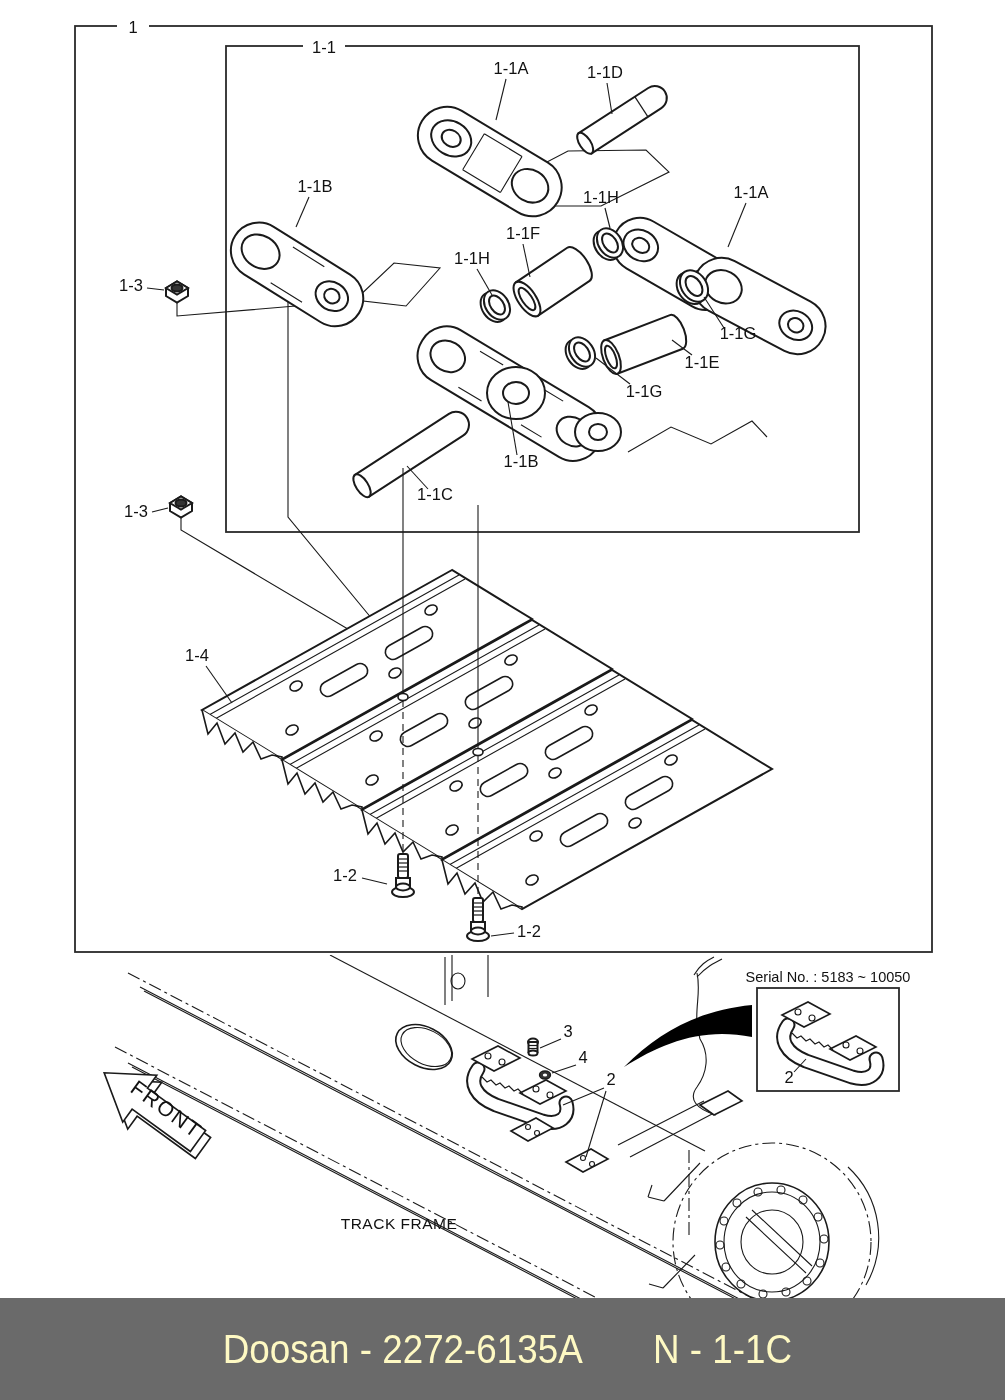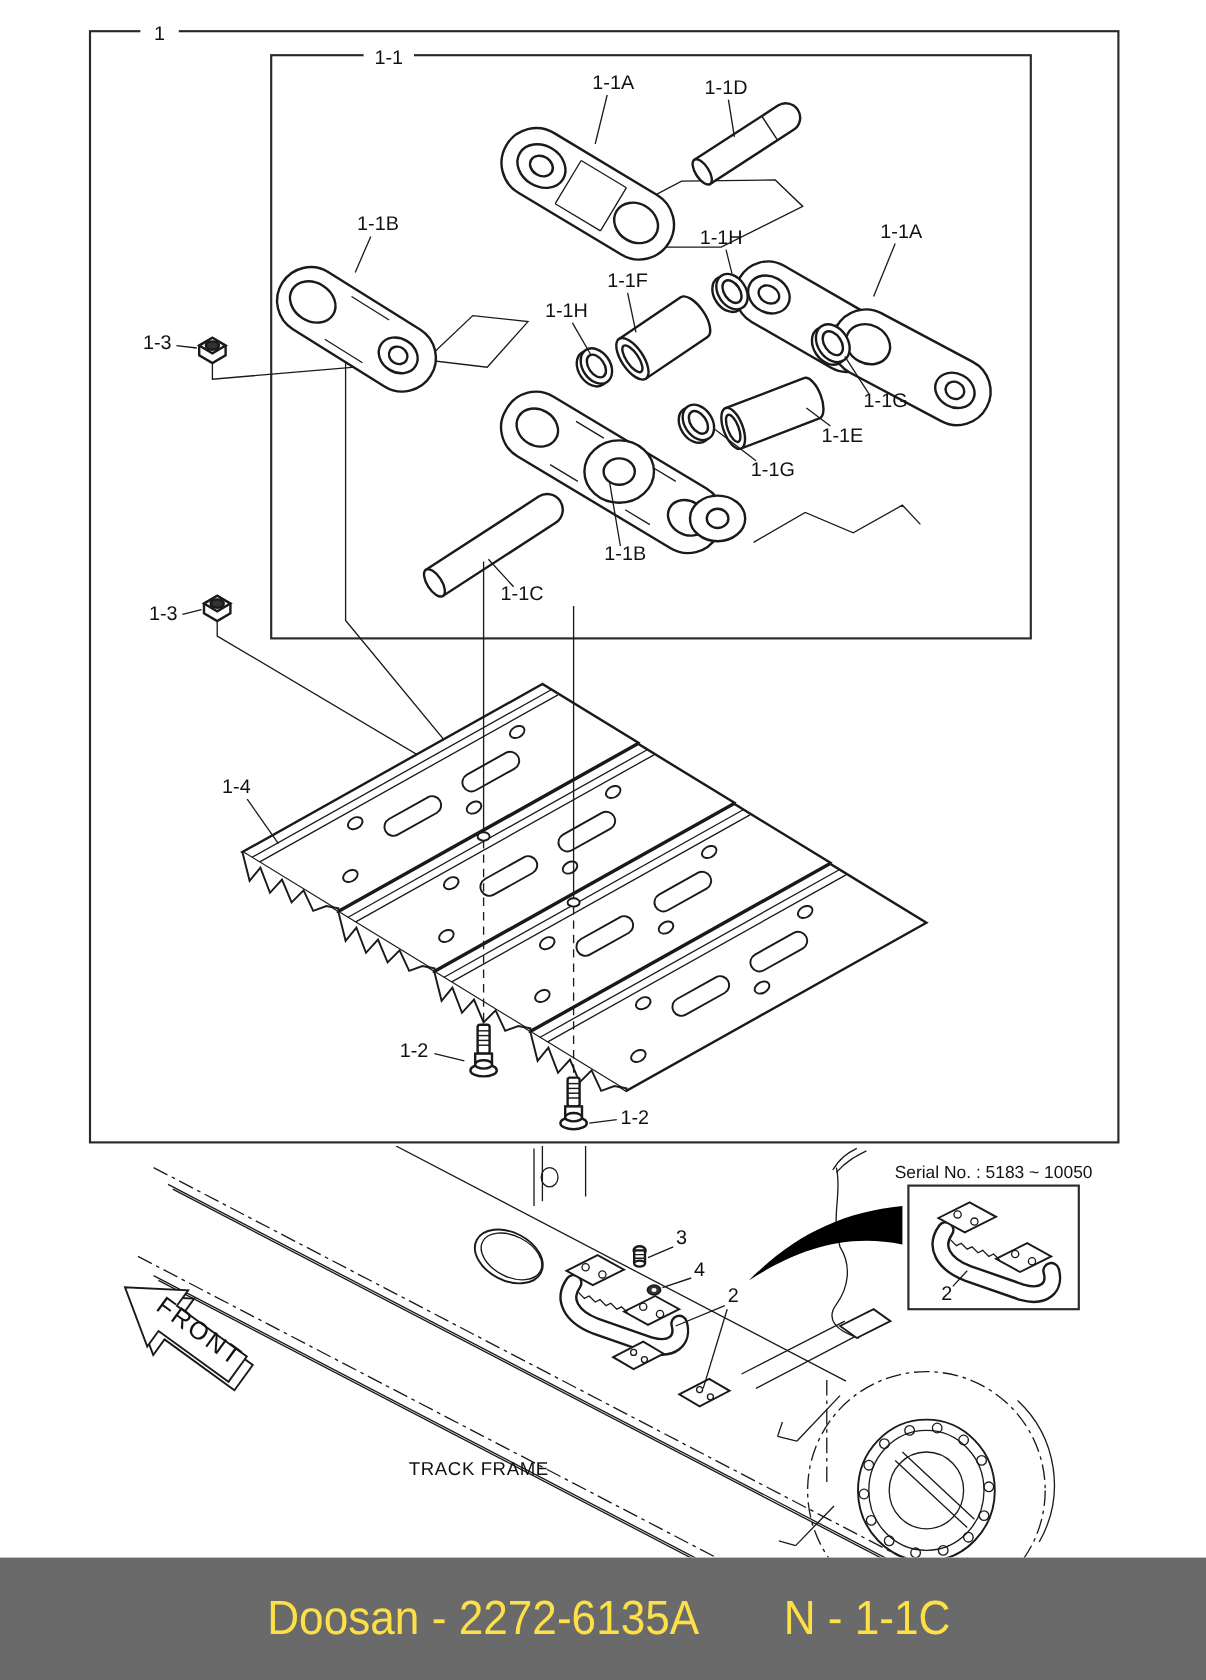--- a/index.html
+++ b/index.html
@@ -355,18 +355,18 @@
 
   <g>
     <path class="p2f" transform="translate(203,193) rotate(-144)" d="M0,-13 L72,-13 L72,-29 L116,0 L72,29 L72,13 L0,13 Z"></path>
     <path class="p2f" transform="translate(198,186) rotate(-144)" d="M0,-13 L72,-13 L72,-29 L116,0 L72,29 L72,13 L0,13 Z"></path>
     <text class="front" transform="translate(129,136) rotate(36)">FRONT</text>
   </g>
 
   <text class="small" x="399" y="274" text-anchor="middle" style="font-size:15.5px;letter-spacing:0.5px">TRACK FRAME</text>
 </svg>
 
-<div id="footer" style="background: rgb(106, 106, 106); color: #fde047;">
+<div id="footer" style="background: rgb(106, 106, 106); color: #fef9c3;">
   <span>Doosan - 2272-6135A</span>
   <span>N - 1-1C</span>
 </div>
 
 </div>
 
 </body></html>

